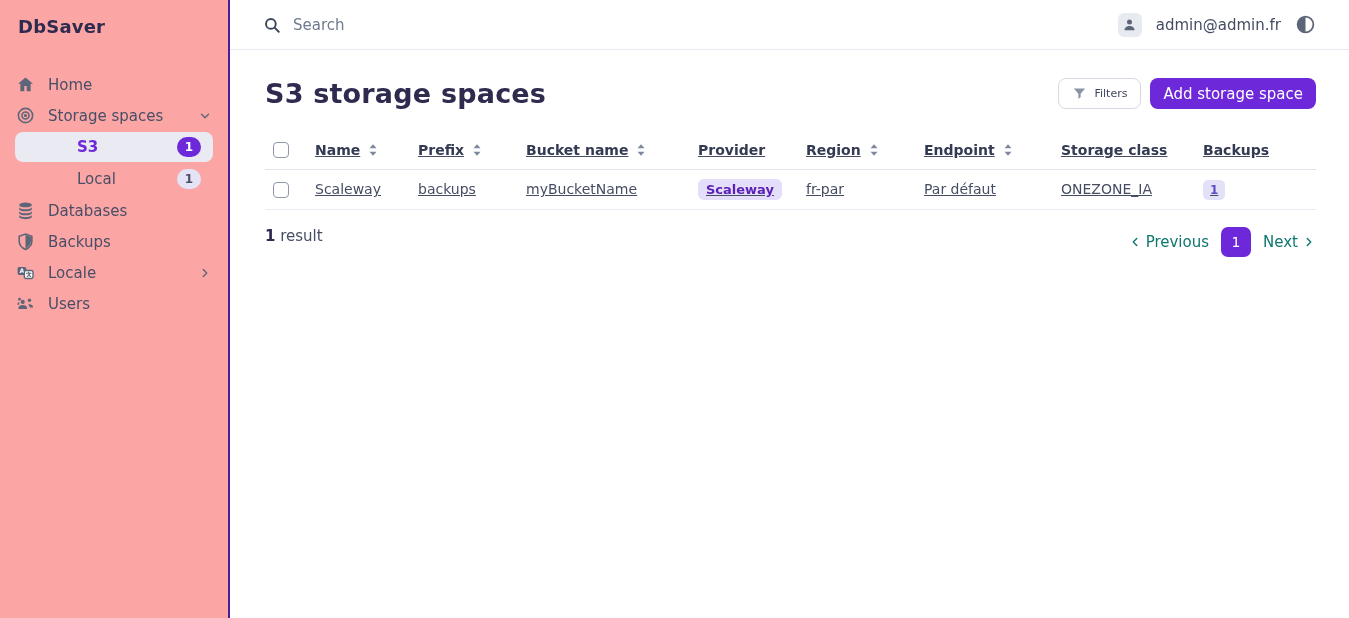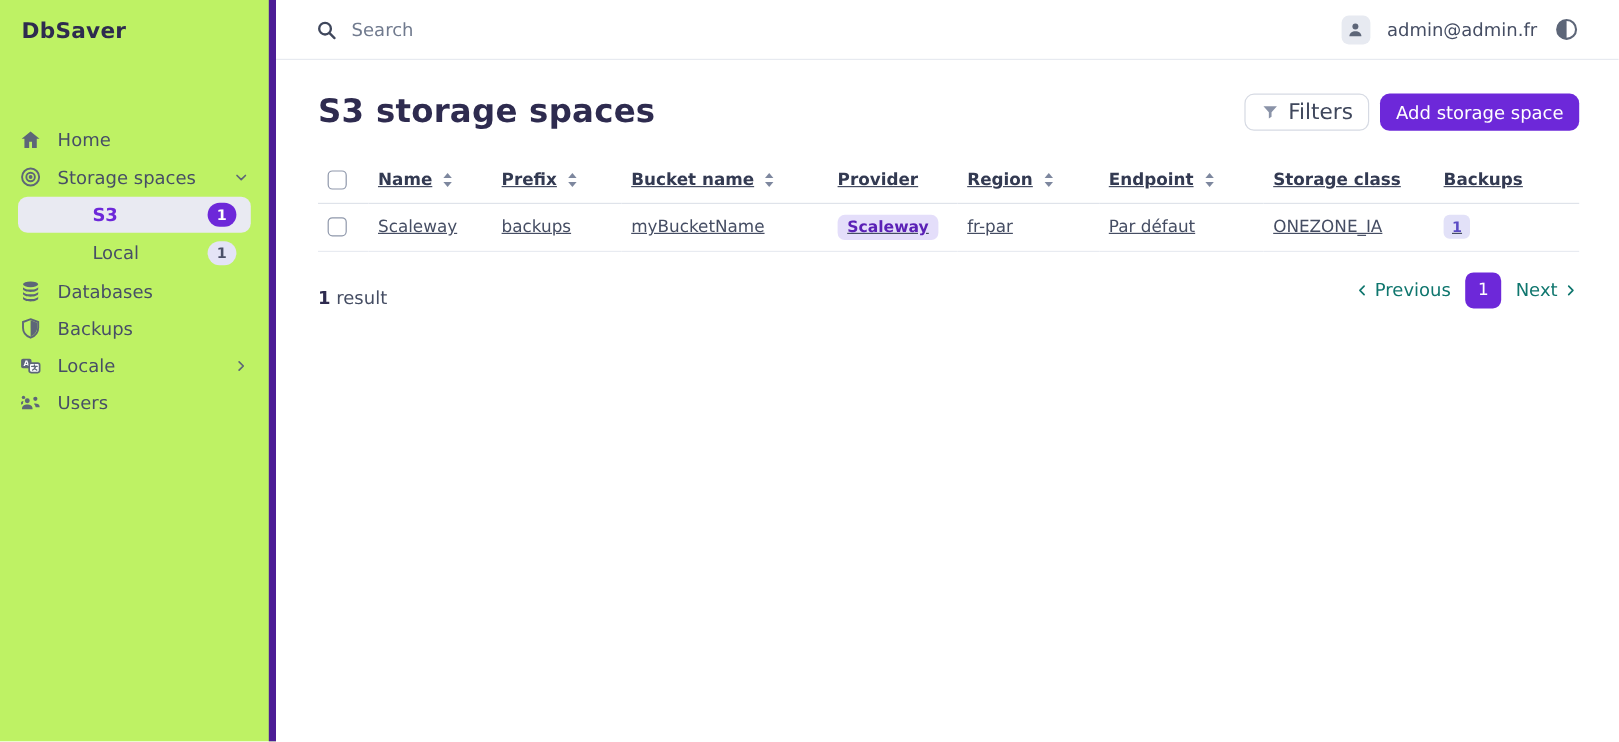--- a/index.html
+++ b/index.html
@@ -5,22 +5,22 @@
   * { margin:0; padding:0; box-sizing:border-box; }
   html,body { width:1349px; height:618px; overflow:hidden; }
   body {
     font-family:"DejaVu Sans","Liberation Sans",sans-serif;
     background:#fff; color:#454d63; display:flex;
   }
 
   
   .sidebar {
     width:230px; min-width:230px; height:100%;
-    background:#bef264; border-right:6px solid #4c1d95;
-    display:flex; flex-direction:column;gap:32px;
+    background:#fca5a5; border-right:2px solid #4c1d95;
+    display:flex; flex-direction:column;
   }
   .logo { padding:16px 18px 10px 18px; font-size:18px; font-weight:700; color:#2e2b4f; letter-spacing:.2px; }
   .nav { margin-top:22px; display:flex; flex-direction:column; }
   .nav-item {
     display:flex; align-items:center; gap:13px;
     padding:6px 16px; height:31px; cursor:pointer;
     font-size:15px; color:#474e66;
   }
   .nav-item .nav-icon { width:19px; height:19px; color:#5d6678; flex:0 0 19px; display:flex; align-items:center; justify-content:center; }
   .nav-item .nav-label { flex:1; }
@@ -61,21 +61,21 @@
   .contrast-btn { display:flex; cursor:pointer; color:#5d6678; }
 
   
   .content { padding:28px 33px 0 35px; }
   .page-head { display:flex; align-items:center; justify-content:space-between; }
   .page-title { font-size:27px; font-weight:800; color:#2e2b4f; letter-spacing:.2px; }
   .head-actions { display:flex; gap:9px; }
   .btn-filters {
     display:flex; align-items:center; gap:7px; height:31px; padding:0 13px;
     background:#fff; border:1px solid #d6dae3; border-radius:8px;
-    font-size:18px; color:#3f475c; cursor:pointer;
+    font-size:11px; color:#3f475c; cursor:pointer;
     font-family:"DejaVu Sans","Liberation Sans",sans-serif;
   }
   .btn-primary {
     height:31px; padding:0 13px; background:#6d28d9; border:none; border-radius:8px;
     font-size:15px; color:#fff; cursor:pointer;
     font-family:"DejaVu Sans","Liberation Sans",sans-serif;
   }
 
   
   table { width:100%; border-collapse:collapse; margin-top:22px;text-decoration:underline; }
@@ -92,21 +92,21 @@
   .badge-provider {
     background:#e4defa; color:#5b21b6; font-weight:600; font-size:13px;
     padding:3px 8px; border-radius:6px;
   }
   .badge-count {
     background:#e2e1f8; color:#5b4bc4; font-weight:600; font-size:12px;
     padding:3px 7px; border-radius:5px;
   }
 
   
-  .table-footer { display:flex; align-items:flex-end; justify-content:space-between; margin-top:17px;gap:16px; }
+  .table-footer { display:flex; align-items:flex-start; justify-content:space-between; margin-top:17px;gap:16px; }
   .result-count { font-size:15px; color:#454d63; }
   .result-count b { color:#2e2b4f; }
   .pagination { display:flex; align-items:center; gap:12px; }
   .page-link { display:flex; align-items:center; gap:4px; font-size:15px; color:#0f766e; cursor:pointer; }
   .page-current {
     width:30px; height:30px; border-radius:7px; background:#6d28d9; color:#fff;
     display:flex; align-items:center; justify-content:center; font-size:14px; cursor:pointer;
   }
 </style>
 </head>

